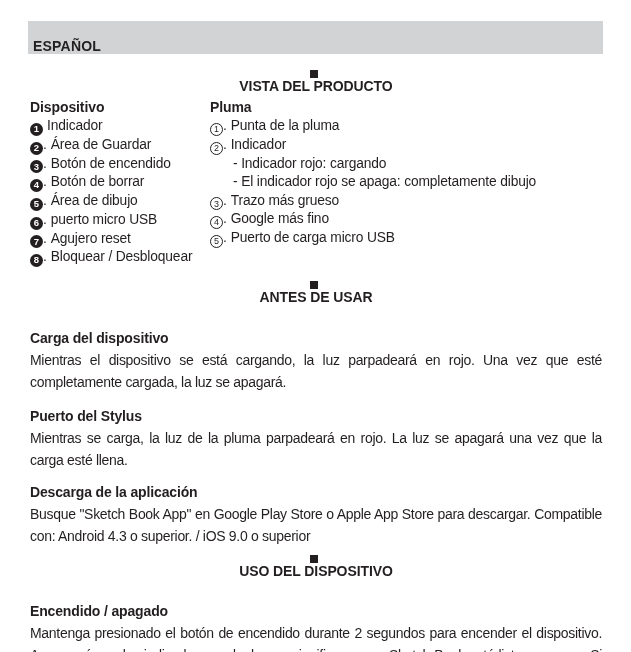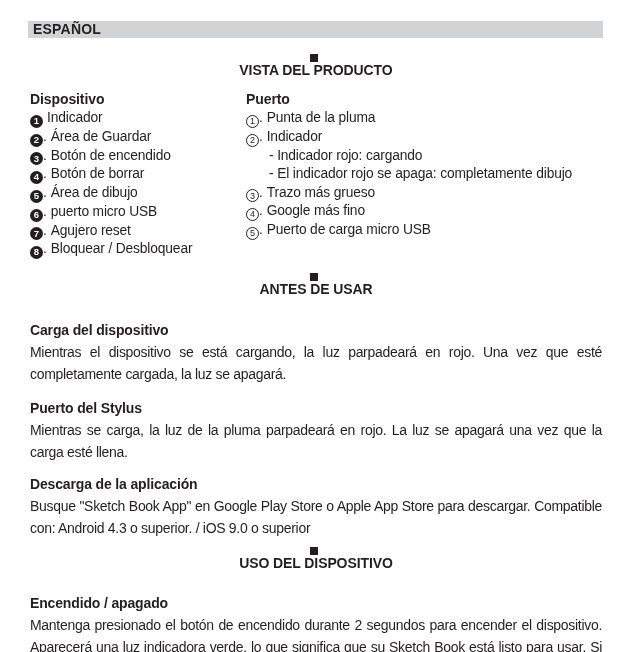--- a/index.html
+++ b/index.html
@@ -8,24 +8,24 @@
     background: #ffffff;
     font-family: "Liberation Sans", "DejaVu Sans", sans-serif;
     color: #231f20;
     overflow: hidden;
   }
   .page { width: 631px; height: 652px; position: relative; }
 
   
   .lang-bar {
     margin: 21px 28px 0 28px;
-    height: 17px;
+    height: 33px;
     background: #d1d3d4;
     display: flex;
-    align-items: flex-start;
+    align-items: flex-end;
   }
   .lang-bar .lang-title {
     padding-left: 5px;
     font-size: 14px;
     font-weight: 700;
     letter-spacing: 0.2px;
   }
 
   .content { padding: 0 29px 0 30px; }
 
@@ -39,21 +39,21 @@
     flex-direction: column;
   }
   .bullet {
     width: 8px; height: 8px;
     background: #231f20;
     margin-right: 5px;
     flex: none;
   }
 
   
-  .columns { display: flex; margin-top: 12px; gap: 36px; }
+  .columns { display: flex; margin-top: 4px; }
   .col-device { width: 180px; flex: none; }
   .col-pen { flex: 1; }
   .col-title {
     font-size: 14px;
     font-weight: 700;
     line-height: 19px;
     letter-spacing: -0.1px;
   }
   .pitem {
     font-size: 13.8px;
@@ -139,21 +139,21 @@
         <div class="pitem"><span class="num-filled">2</span><span>.</span><span class="lbl">Área de Guardar</span></div>
         <div class="pitem"><span class="num-filled">3</span><span>.</span><span class="lbl">Botón de encendido</span></div>
         <div class="pitem"><span class="num-filled">4</span><span>.</span><span class="lbl">Botón de borrar</span></div>
         <div class="pitem"><span class="num-filled">5</span><span>.</span><span class="lbl">Área de dibujo</span></div>
         <div class="pitem"><span class="num-filled">6</span><span>.</span><span class="lbl">puerto micro USB</span></div>
         <div class="pitem"><span class="num-filled">7</span><span>.</span><span class="lbl">Agujero reset</span></div>
         <div class="pitem"><span class="num-filled">8</span><span>.</span><span class="lbl">Bloquear / Desbloquear</span></div>
       </div>
 
       <div class="col-pen">
-        <div class="col-title">Puerto</div>
+        <div class="col-title">Pluma</div>
 
         <div class="pitem"><span class="num-open">1</span><span>.</span><span class="lbl">Punta de la pluma</span></div>
         <div class="pitem"><span class="num-open">2</span><span>.</span><span class="lbl">Indicador</span></div>
         <div class="pitem sub">- Indicador rojo: cargando</div>
         <div class="pitem sub">- El indicador rojo se apaga: completamente dibujo</div>
         <div class="pitem"><span class="num-open">3</span><span>.</span><span class="lbl">Trazo más grueso</span></div>
         <div class="pitem"><span class="num-open">4</span><span>.</span><span class="lbl">Google más fino</span></div>
         <div class="pitem"><span class="num-open">5</span><span>.</span><span class="lbl">Puerto de carga micro USB</span></div>
       </div>
 

